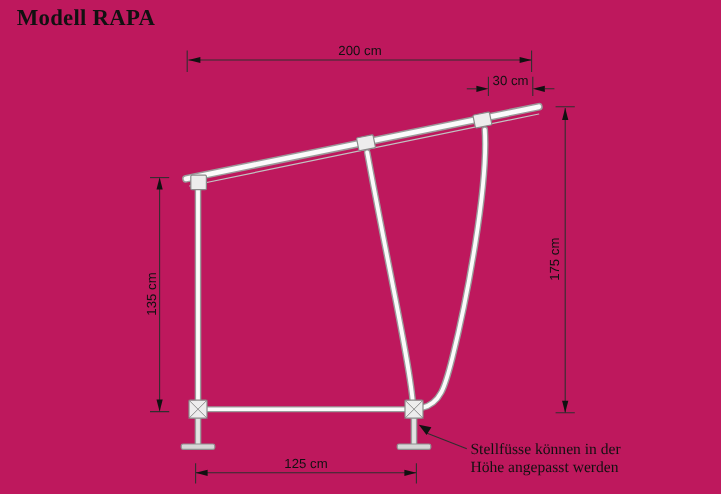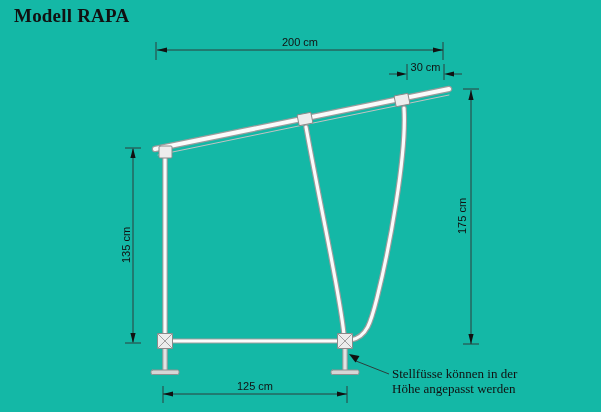--- a/index.html
+++ b/index.html
@@ -1,18 +1,18 @@
 <!DOCTYPE html>
 <html><head>
 <meta charset="utf-8">
 <style>
   html,body{margin:0;padding:0;background:#ffffff;}
   body{width:601px;height:412px;position:relative;overflow:hidden;
        font-family:"Liberation Sans",sans-serif;}
-  .canvas{position:absolute;inset:0;background:#14b8a6;}
+  .canvas{position:absolute;inset:0;background:#be185d;}
   .title{position:absolute;left:14px;top:5px;margin:0;
          font-family:"Liberation Serif",serif;font-weight:bold;
          font-size:19px;color:#111;letter-spacing:.2px;}
   svg{position:absolute;left:0;top:0;}
   .tube-out{fill:none;stroke:#9c9c9c;}
   .tube-in{fill:none;stroke:#fbfbfb;}
   .tube-in-dark{fill:none;stroke:#e3e3e3;}
   .farline{fill:none;stroke:#c2c2c2;stroke-width:1;}
   .conn{fill:#ededed;stroke:#8a8a8a;stroke-width:1;}
   .connx{stroke:#8a8a8a;stroke-width:.8;}

